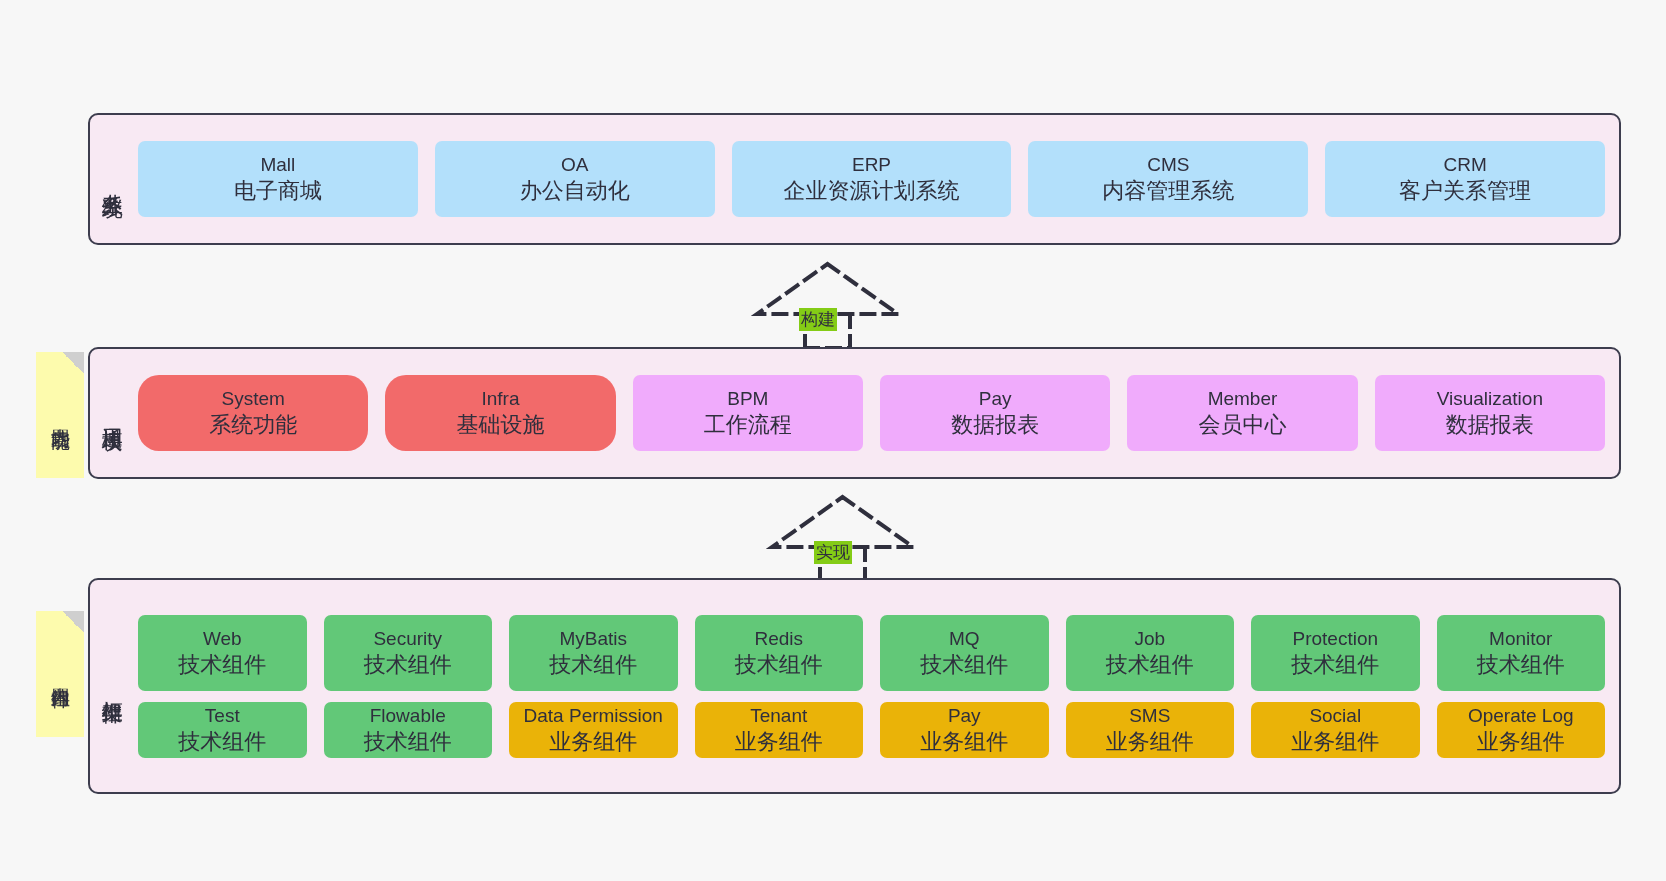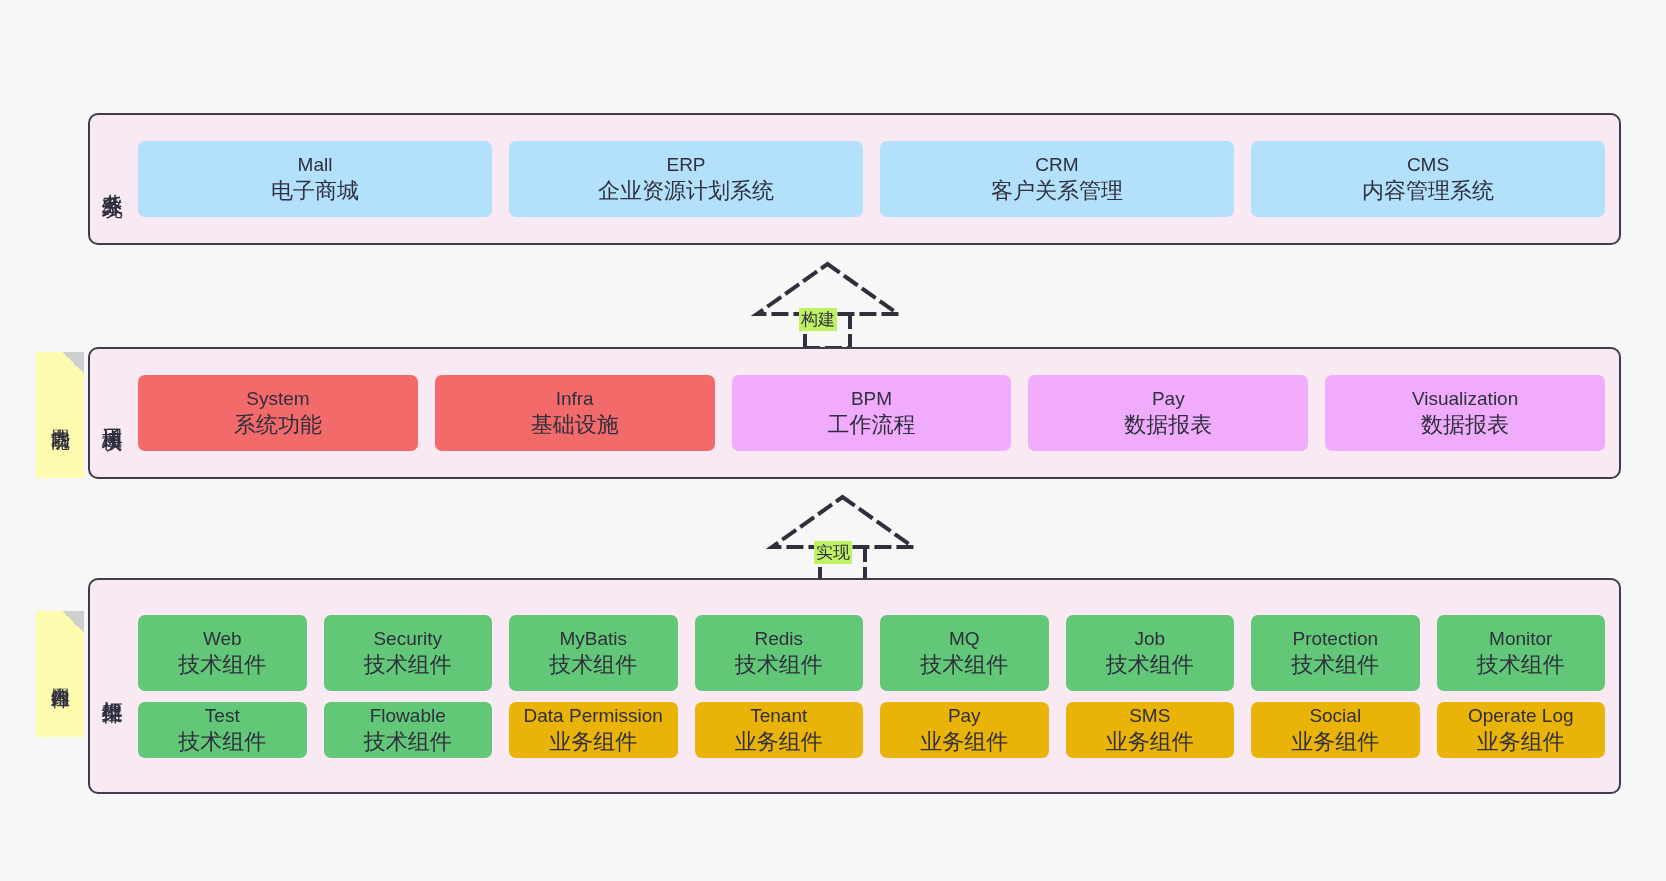--- a/index.html
+++ b/index.html
@@ -75,21 +75,21 @@
     text-align: center;
     line-height: 1.25;
     padding: 4px 6px;
     box-sizing: border-box;
     color: #2f2f3d;
   }
   .node .t1 { font-size: 19px; }
   .node .t2 { font-size: 22px; }
 
   .node.blue        { background: #b3e0fb; }
-  .node.red-strong  { background: #f26a6a; }
+  .node.red-strong  { background: #f26a6a; border-radius: 21px; }
   .node.red-light   { background: #f0abfc; }
   .node.green-strong{ background: #62c878; }
   .node.green-light { background: #eab308; }
 
   
   .sticky {
     position: absolute;
     width: 48px;
     background: #fdfbad;
     box-sizing: border-box;
@@ -117,49 +117,53 @@
   .arrow {
     position: absolute;
     width: 170px;
     height: 100px;
   }
   .arrow svg { display: block; width: 100%; height: 100%; overflow: visible; }
   .arrow .arrow-label {
     position: absolute;
     font-size: 17px;
     color: #2f2f3d;
-    background: #bef264;
+    background: #84cc16;
     padding: 0 2px;
     white-space: nowrap;
   }
 </style>
 </head>
 <body>
 
 <div class="canvas">
 
   <div class="layer" style="left:88px; top:113px; width:1533px; height:132px;">
     <div class="layer-label">业务系统</div>
     <div class="layer-body">
       <div class="row" style="height:76px;">
         <div class="node blue">
           <span class="t1">Mall</span>
           <span class="t2">电子商城</span>
         </div>
         <div class="node blue">
+          <span class="t1">OA</span>
+          <span class="t2">办公自动化</span>
+        </div>
+        <div class="node blue">
           <span class="t1">ERP</span>
           <span class="t2">企业资源计划系统</span>
         </div>
         <div class="node blue">
+          <span class="t1">CMS</span>
+          <span class="t2">内容管理系统</span>
+        </div>
+        <div class="node blue">
           <span class="t1">CRM</span>
           <span class="t2">客户关系管理</span>
-        </div>
-        <div class="node blue">
-          <span class="t1">CMS</span>
-          <span class="t2">内容管理系统</span>
         </div>
       </div>
     </div>
   </div>
 
   <div class="arrow" style="left:755px; top:262px; width:145px; height:88px;">
     <svg viewBox="0 0 145 88" preserveAspectRatio="none">
       <path d="M 72.5 2 L 143 52 L 2 52 Z" fill="none" stroke="#2f2f3d" stroke-width="4" stroke-dasharray="13 9" stroke-linecap="square"></path>
       <line x1="50" y1="52" x2="50" y2="88" stroke="#2f2f3d" stroke-width="4" stroke-dasharray="13 9" stroke-linecap="square"></line>
       <line x1="95" y1="52" x2="95" y2="88" stroke="#2f2f3d" stroke-width="4" stroke-dasharray="13 9" stroke-linecap="square"></line>
@@ -187,20 +191,24 @@
         </div>
         <div class="node red-light">
           <span class="t1">BPM</span>
           <span class="t2">工作流程</span>
         </div>
         <div class="node red-light">
           <span class="t1">Pay</span>
           <span class="t2">数据报表</span>
         </div>
         <div class="node red-light">
+          <span class="t1">Member</span>
+          <span class="t2">会员中心</span>
+        </div>
+        <div class="node red-light">
           <span class="t1">Visualization</span>
           <span class="t2">数据报表</span>
         </div>
       </div>
     </div>
   </div>
 
   <div class="arrow" style="left:770px; top:495px; width:145px; height:88px;">
     <svg viewBox="0 0 145 88" preserveAspectRatio="none">
       <path d="M 72.5 2 L 143 52 L 2 52 Z" fill="none" stroke="#2f2f3d" stroke-width="4" stroke-dasharray="13 9" stroke-linecap="square"></path>

